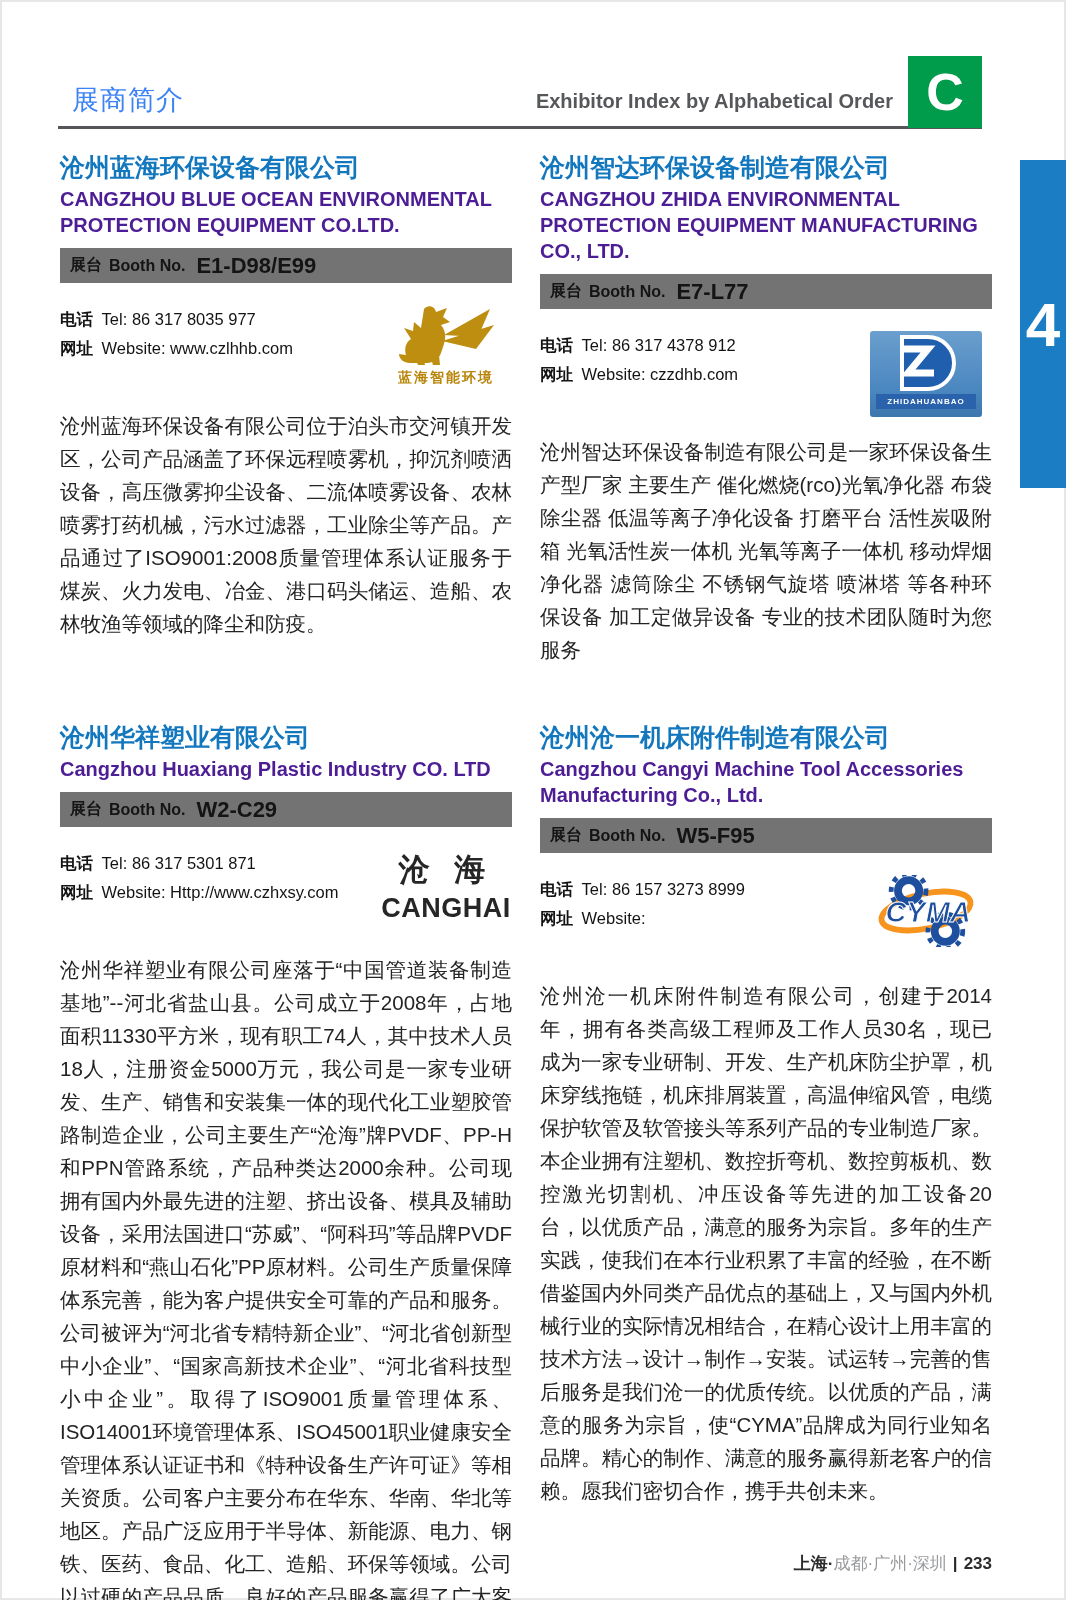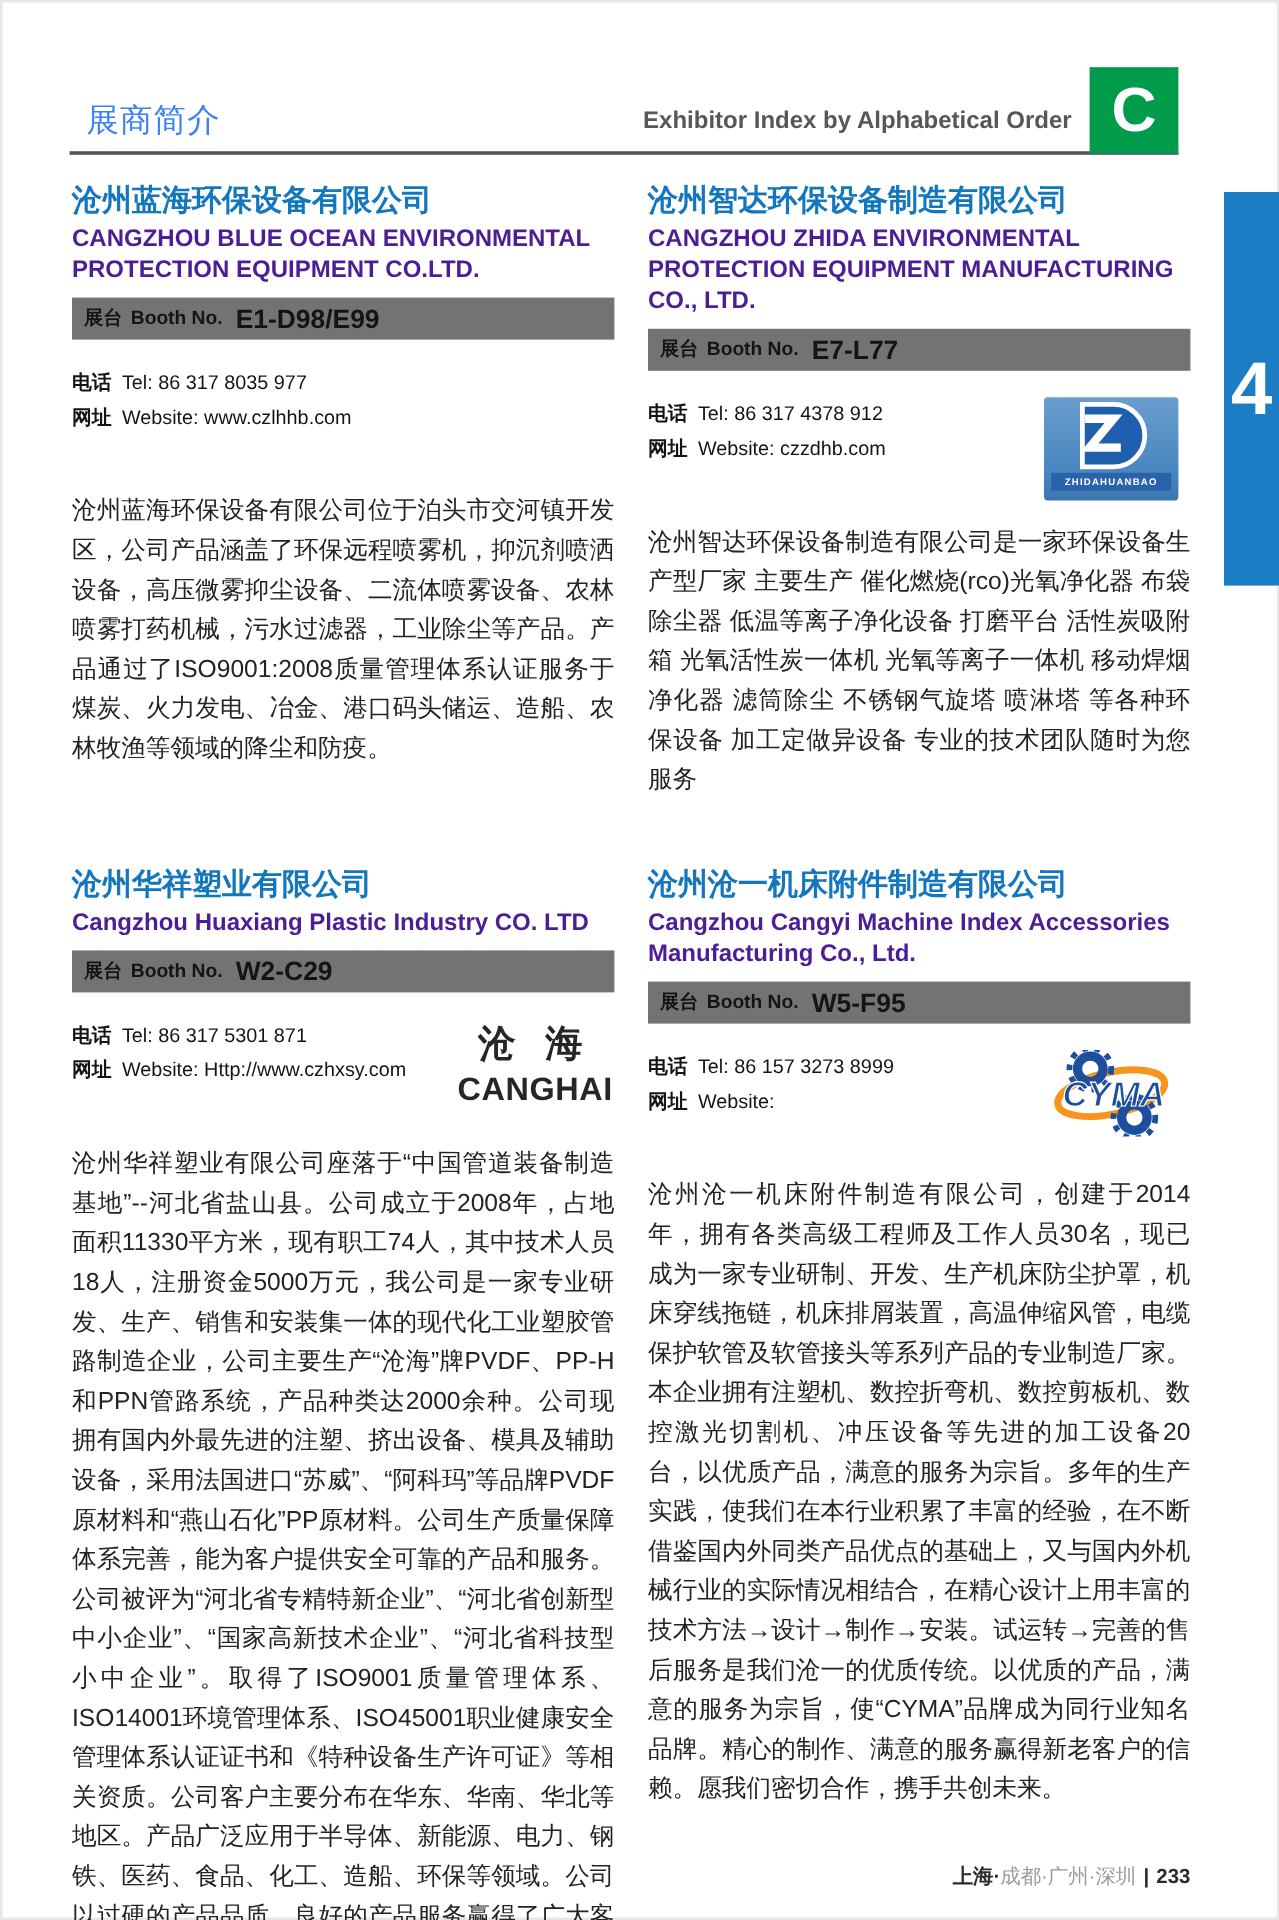--- a/index.html
+++ b/index.html
@@ -86,20 +86,29 @@
         <b>电话</b>
         <span>Tel:</span>
         <span>86 317 8035 977</span>
       </div>
       <div>
         <b>网址</b>
         <span>Website:</span>
         <span>www.czlhhb.com</span>
       </div>
     </div>
+    <div class="logo-box">
+      <svg width="104" height="62" viewBox="0 0 104 62">
+        <path d="M50 30 L96 4 L84 32 Z" fill="#bd8e10"></path>
+        <path d="M48 36 L100 20 L82 44 Z" fill="#bd8e10"></path>
+        <path d="M30 4 c4 -5 11 -3 12 3 l11 -4 -4 9 7 5 -9 3 c5 6 5 13 3 19 l-3 9 c-2 6 -8 10 -14 10 l-17 0 c-6 0 -11 -4 -11 -9 l7 1 c-2 -6 0 -13 5 -16 l-7 -11 9 3 1 -9 7 6 z" fill="#bd8e10"></path>
+        <path d="M20 50 l4 10 7 0 -2 -10 z M36 50 l3 10 7 0 -1 -10 z" fill="#bd8e10"></path>
+      </svg>
+      <div class="lion-caption">蓝海智能环境</div>
+    </div>
   </div>
   <p class="desc">沧州蓝海环保设备有限公司位于泊头市交河镇开发区，公司产品涵盖了环保远程喷雾机，抑沉剂喷洒设备，高压微雾抑尘设备、二流体喷雾设备、农林喷雾打药机械，污水过滤器，工业除尘等产品。产品通过了ISO9001:2008质量管理体系认证服务于煤炭、火力发电、冶金、港口码头储运、造船、农林牧渔等领域的降尘和防疫。</p>
 </div>
 
 <div class="entry" id="e2">
   <h2 class="name-zh">沧州智达环保设备制造有限公司</h2>
   <h3 class="name-en">CANGZHOU ZHIDA ENVIRONMENTAL PROTECTION EQUIPMENT MANUFACTURING CO., LTD.</h3>
   <div class="booth-bar">
     <span class="booth-label-zh">展台</span>
     <span class="booth-label-en">Booth No.</span>
@@ -155,21 +164,21 @@
     <div class="logo-box">
       <div class="canghai-zh">沧 海</div>
       <div class="canghai-en">CANGHAI</div>
     </div>
   </div>
   <p class="desc">沧州华祥塑业有限公司座落于“中国管道装备制造基地”--河北省盐山县。公司成立于2008年，占地面积11330平方米，现有职工74人，其中技术人员18人，注册资金5000万元，我公司是一家专业研发、生产、销售和安装集一体的现代化工业塑胶管路制造企业，公司主要生产“沧海”牌PVDF、PP-H和PPN管路系统，产品种类达2000余种。公司现拥有国内外最先进的注塑、挤出设备、模具及辅助设备，采用法国进口“苏威”、“阿科玛”等品牌PVDF原材料和“燕山石化”PP原材料。公司生产质量保障体系完善，能为客户提供安全可靠的产品和服务。公司被评为“河北省专精特新企业”、“河北省创新型中小企业”、“国家高新技术企业”、“河北省科技型小中企业”。取得了ISO9001质量管理体系、ISO14001环境管理体系、ISO45001职业健康安全管理体系认证证书和《特种设备生产许可证》等相关资质。公司客户主要分布在华东、华南、华北等地区。产品广泛应用于半导体、新能源、电力、钢铁、医药、食品、化工、造船、环保等领域。公司以过硬的产品品质、良好的产品服务赢得了广大客户的一致好评。</p>
 </div>
 
 <div class="entry" id="e4">
   <h2 class="name-zh">沧州沧一机床附件制造有限公司</h2>
-  <h3 class="name-en">Cangzhou Cangyi Machine Index Accessories Manufacturing Co., Ltd.</h3>
+  <h3 class="name-en">Cangzhou Cangyi Machine Tool Accessories Manufacturing Co., Ltd.</h3>
   <div class="booth-bar">
     <span class="booth-label-zh">展台</span>
     <span class="booth-label-en">Booth No.</span>
     <span class="booth-no">W5-F95</span>
   </div>
   <div class="contact">
     <div class="contact-lines">
       <div>
         <b>电话</b>
         <span>Tel:</span>

